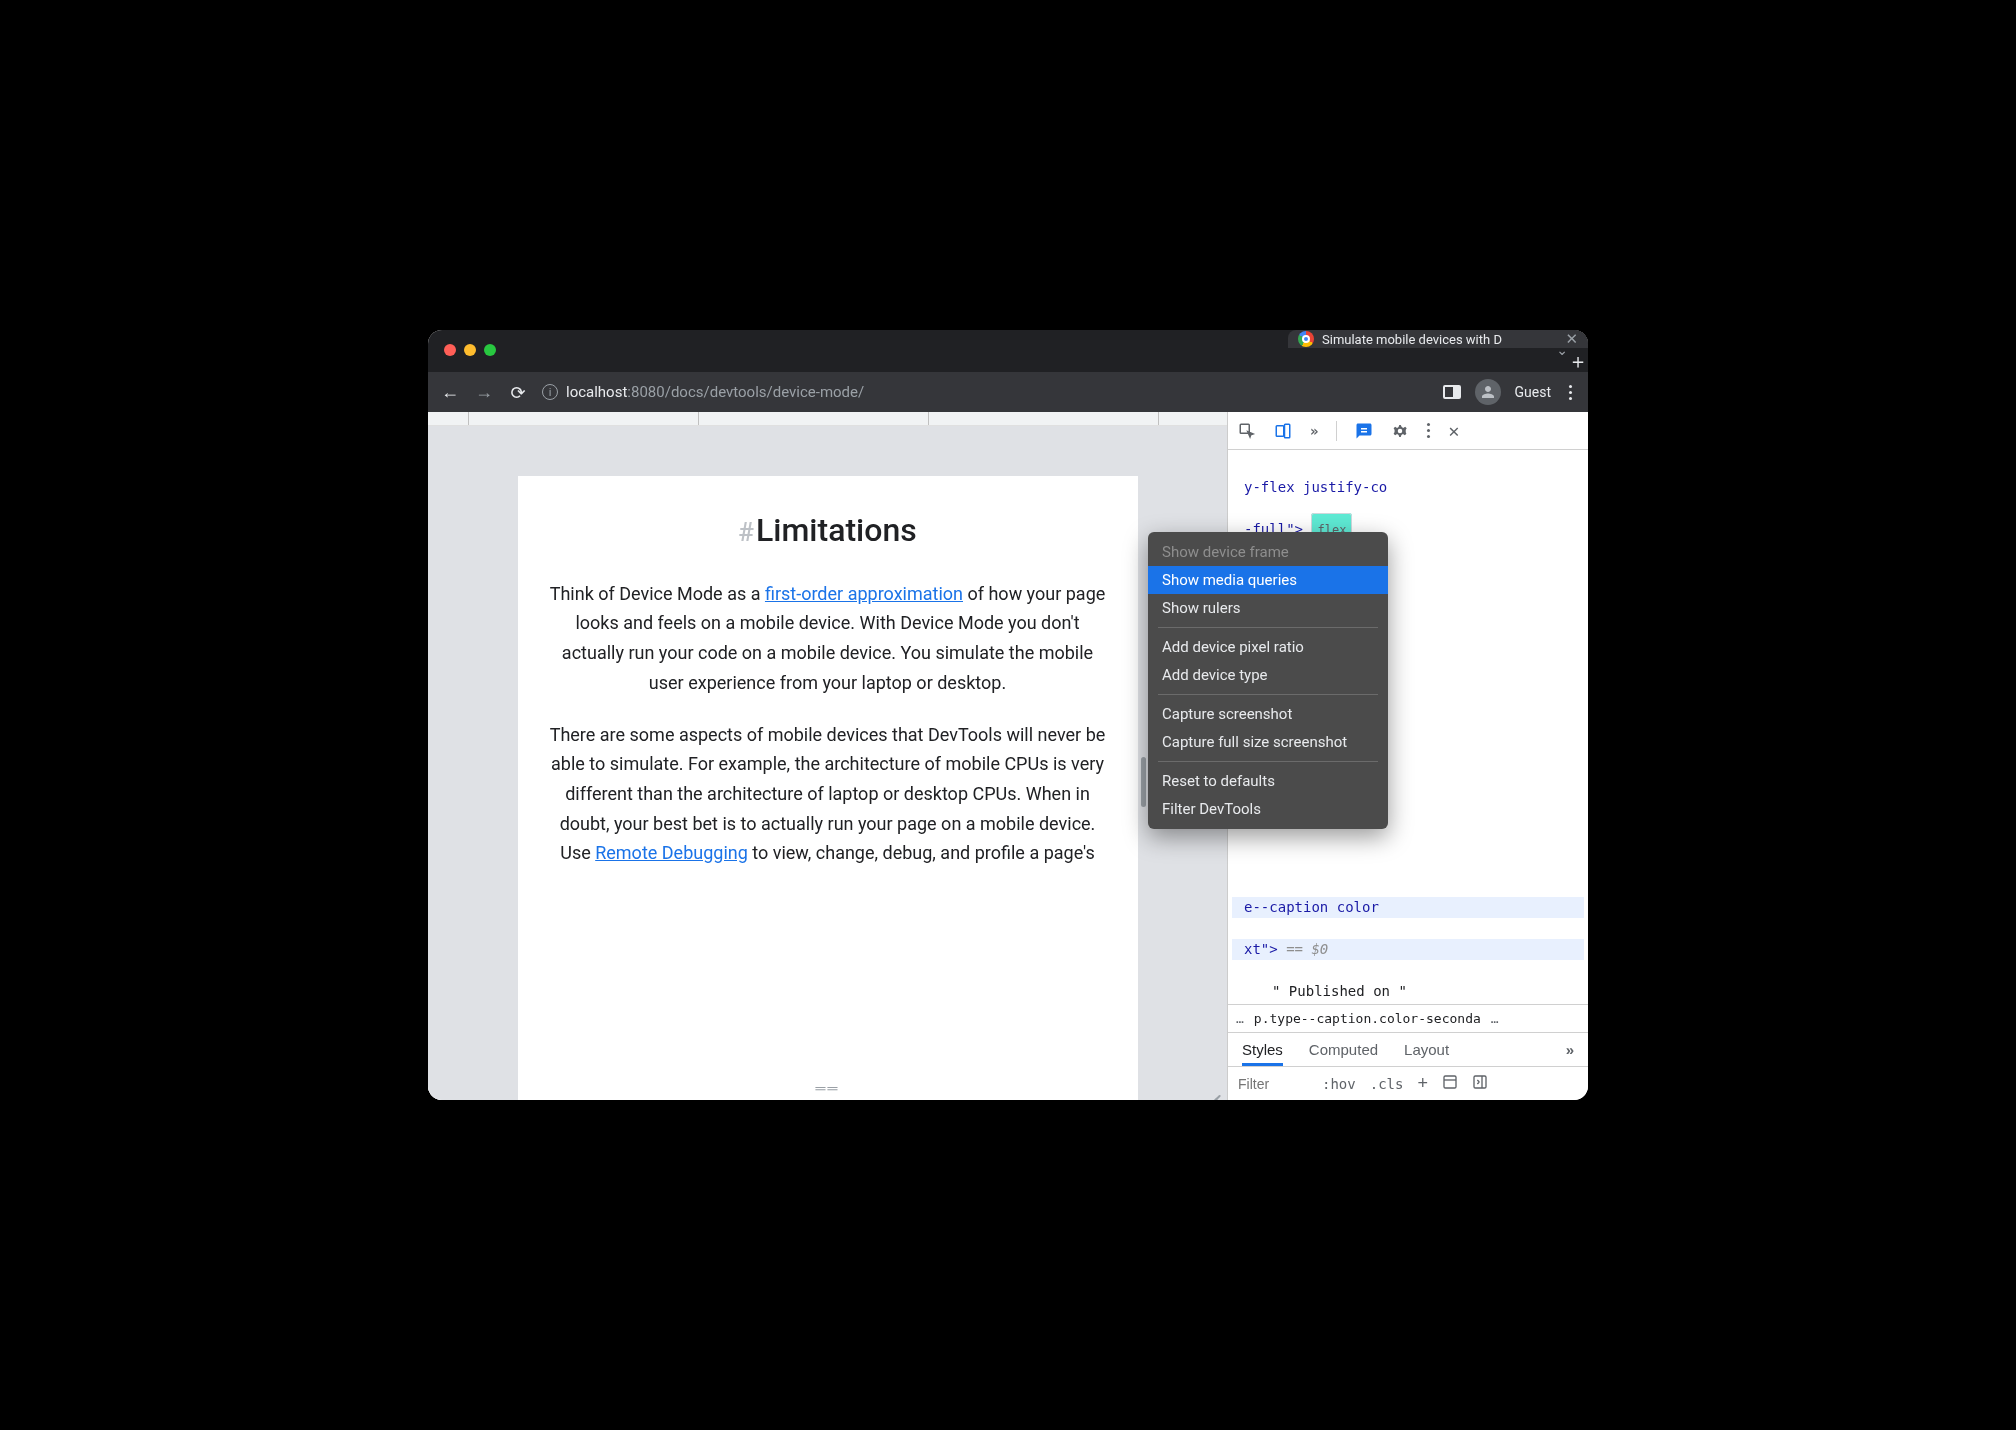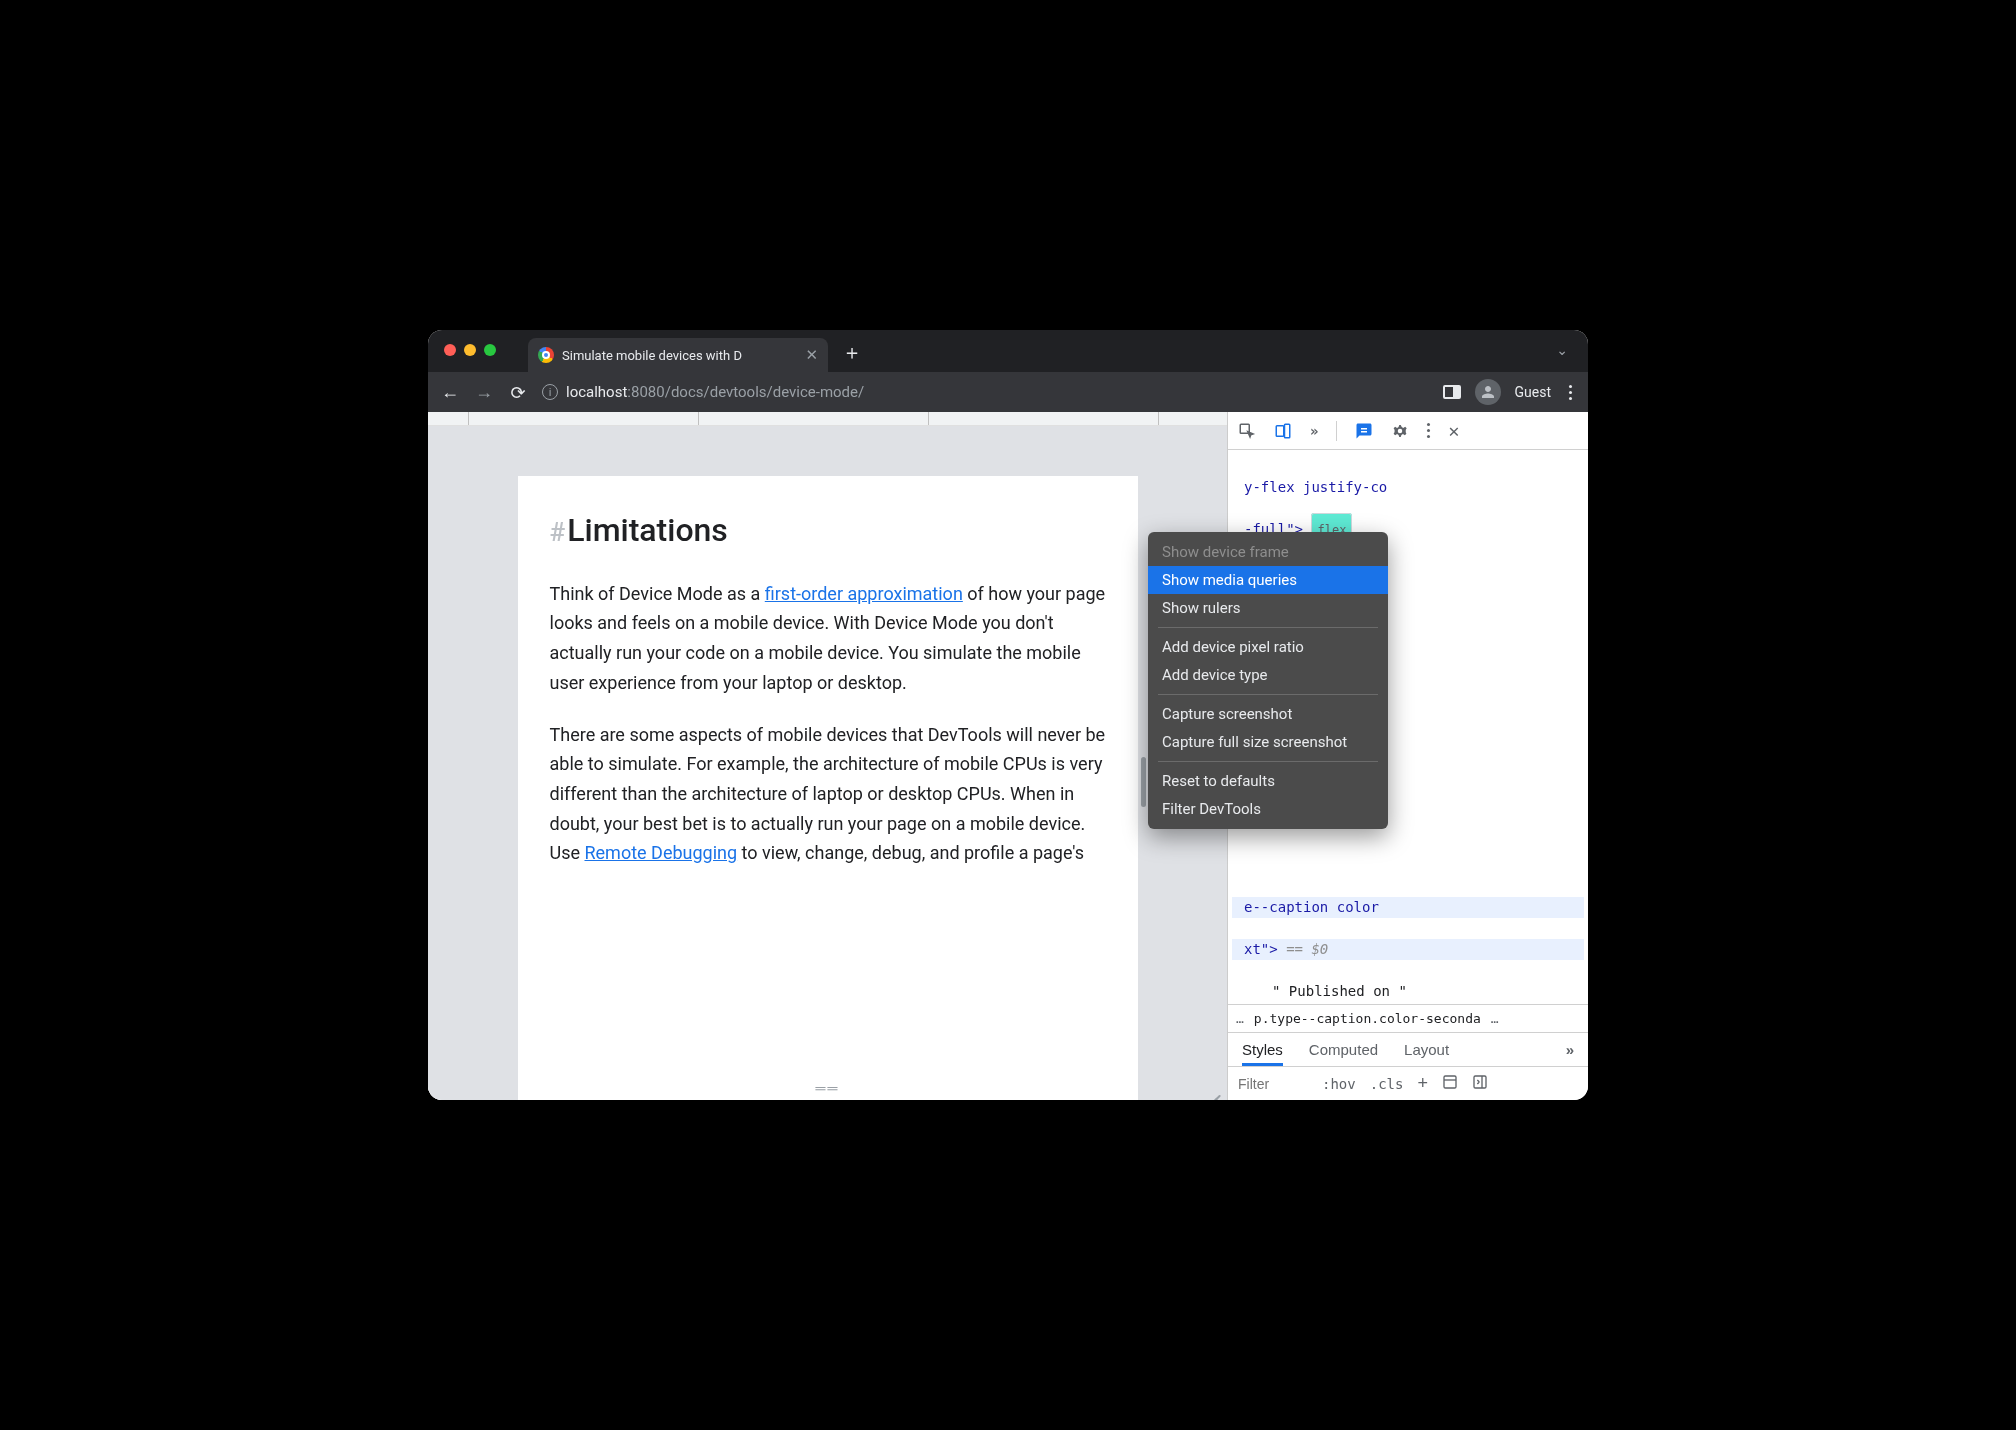--- a/index.html
+++ b/index.html
@@ -1,20 +1,20 @@
 <!DOCTYPE html>
 <html><head>
 <meta charset="utf-8">
 <style>
 * { box-sizing: border-box; margin: 0; padding: 0; }
 body { background: #000; font-family: -apple-system, BlinkMacSystemFont, "Segoe UI", Roboto, sans-serif; display: flex; align-items: center; justify-content: center; min-height: 100vh; }
 .window { width: 1160px; height: 770px; background: #fff; border-radius: 14px; overflow: hidden; box-shadow: 0 20px 60px rgba(0,0,0,0.5); display: flex; flex-direction: column; position: relative; }
 
 
-.tabbar { background: #202124; height: 42px; display: flex; align-items: flex-end; padding-left: 12px; position: relative; }
+.tabbar { background: #202124; height: 42px; display: flex; align-items: flex-end; padding-left: 12px; position: relative; flex-direction: column; }
 .traffic { display: flex; gap: 8px; align-items: center; position: absolute; left: 16px; top: 14px; }
 .dot { width: 12px; height: 12px; border-radius: 50%; }
 .dot.r { background: #ff5f57; } .dot.y { background: #febc2e; } .dot.g { background: #28c840; }
 .tab { margin-left: 88px; background: #35363a; border-radius: 8px 8px 0 0; height: 34px; width: 300px; display: flex; align-items: center; padding: 0 10px; color: #e8eaed; font-size: 13px; gap: 8px; }
 .tab-favicon { width: 16px; height: 16px; border-radius: 50%; background: conic-gradient(#ea4335 0 120deg, #fbbc05 120deg 210deg, #34a853 210deg 300deg, #4285f4 300deg 360deg); position: relative; flex-shrink: 0; }
 .tab-favicon::after { content: ''; position: absolute; inset: 4px; background: #4285f4; border-radius: 50%; border: 2px solid #fff; }
 .tab-title { flex: 1; white-space: nowrap; overflow: hidden; text-overflow: ellipsis; }
 .tab-close { color: #9aa0a6; font-size: 15px; cursor: pointer; }
 .newtab { color: #e8eaed; font-size: 20px; margin-left: 14px; margin-bottom: 6px; cursor: pointer; }
 .tabbar-chevron { position: absolute; right: 20px; top: 12px; color: #9aa0a6; font-size: 14px; cursor: pointer; }
@@ -44,21 +44,21 @@
 .dm-toolbar .tri { font-size: 11px; margin-left: 2px; }
 .dm-input { width: 54px; height: 26px; border: 1px solid #202124; border-radius: 2px; text-align: center; font-size: 15px; font-family: inherit; }
 .dm-times { color: #5f6368; }
 .dm-zoom { margin-left: 18px; }
 .dm-more { margin-left: auto; width: 34px; height: 34px; border: 3px solid #1a73e8; border-radius: 10px; display: flex; align-items: center; justify-content: center; cursor: pointer; }
 .dm-more-dots { display: flex; flex-direction: column; gap: 3px; }
 .dm-more-dots span { width: 3px; height: 3px; background: #5f6368; border-radius: 50%; }
 .ruler { height: 14px; background: #f1f3f4; border-bottom: 1px solid #e0e0e0; position: relative; }
 .ruler .tick { position: absolute; top: 0; bottom: 0; width: 1px; background: #c0c0c0; }
 .viewport { flex: 1; background: #dfe1e5; display: flex; justify-content: center; padding-top: 50px; position: relative; }
-.page { width: 620px; background: #fff; padding: 28px 32px; font-size: 18px; line-height: 1.65; color: #202124; position: relative; }
+.page { width: 620px; background: #fff; padding: 28px 32px; font-size: 18px; line-height: 1.65; color: #202124; position: relative; text-align: center; }
 .page h1 { font-size: 32px; font-weight: 500; margin-bottom: 22px; }
 .page h1 .hash { color: #bdc1c6; font-size: 26px; margin-right: 2px; }
 .page a { color: #1a73e8; text-decoration: underline; }
 .page p { margin-bottom: 22px; }
 .resize-h { position: absolute; right: -8px; top: 45%; width: 5px; height: 50px; background: #9aa0a6; border-radius: 3px; }
 .resize-grip { position: absolute; bottom: 4px; left: 50%; transform: translateX(-50%); color: #9aa0a6; font-size: 14px; letter-spacing: 2px; }
 .resize-corner { position: absolute; right: 6px; bottom: 4px; width: 14px; height: 14px; }
 .resize-corner::before, .resize-corner::after { content: ''; position: absolute; background: #9aa0a6; border-radius: 1px; }
 .resize-corner::before { right: 0; bottom: 0; width: 14px; height: 2px; transform: rotate(-45deg); transform-origin: right bottom; }
 .resize-corner::after { right: 0; bottom: 0; width: 8px; height: 2px; transform: rotate(-45deg) translateX(-4px); transform-origin: right bottom; }

